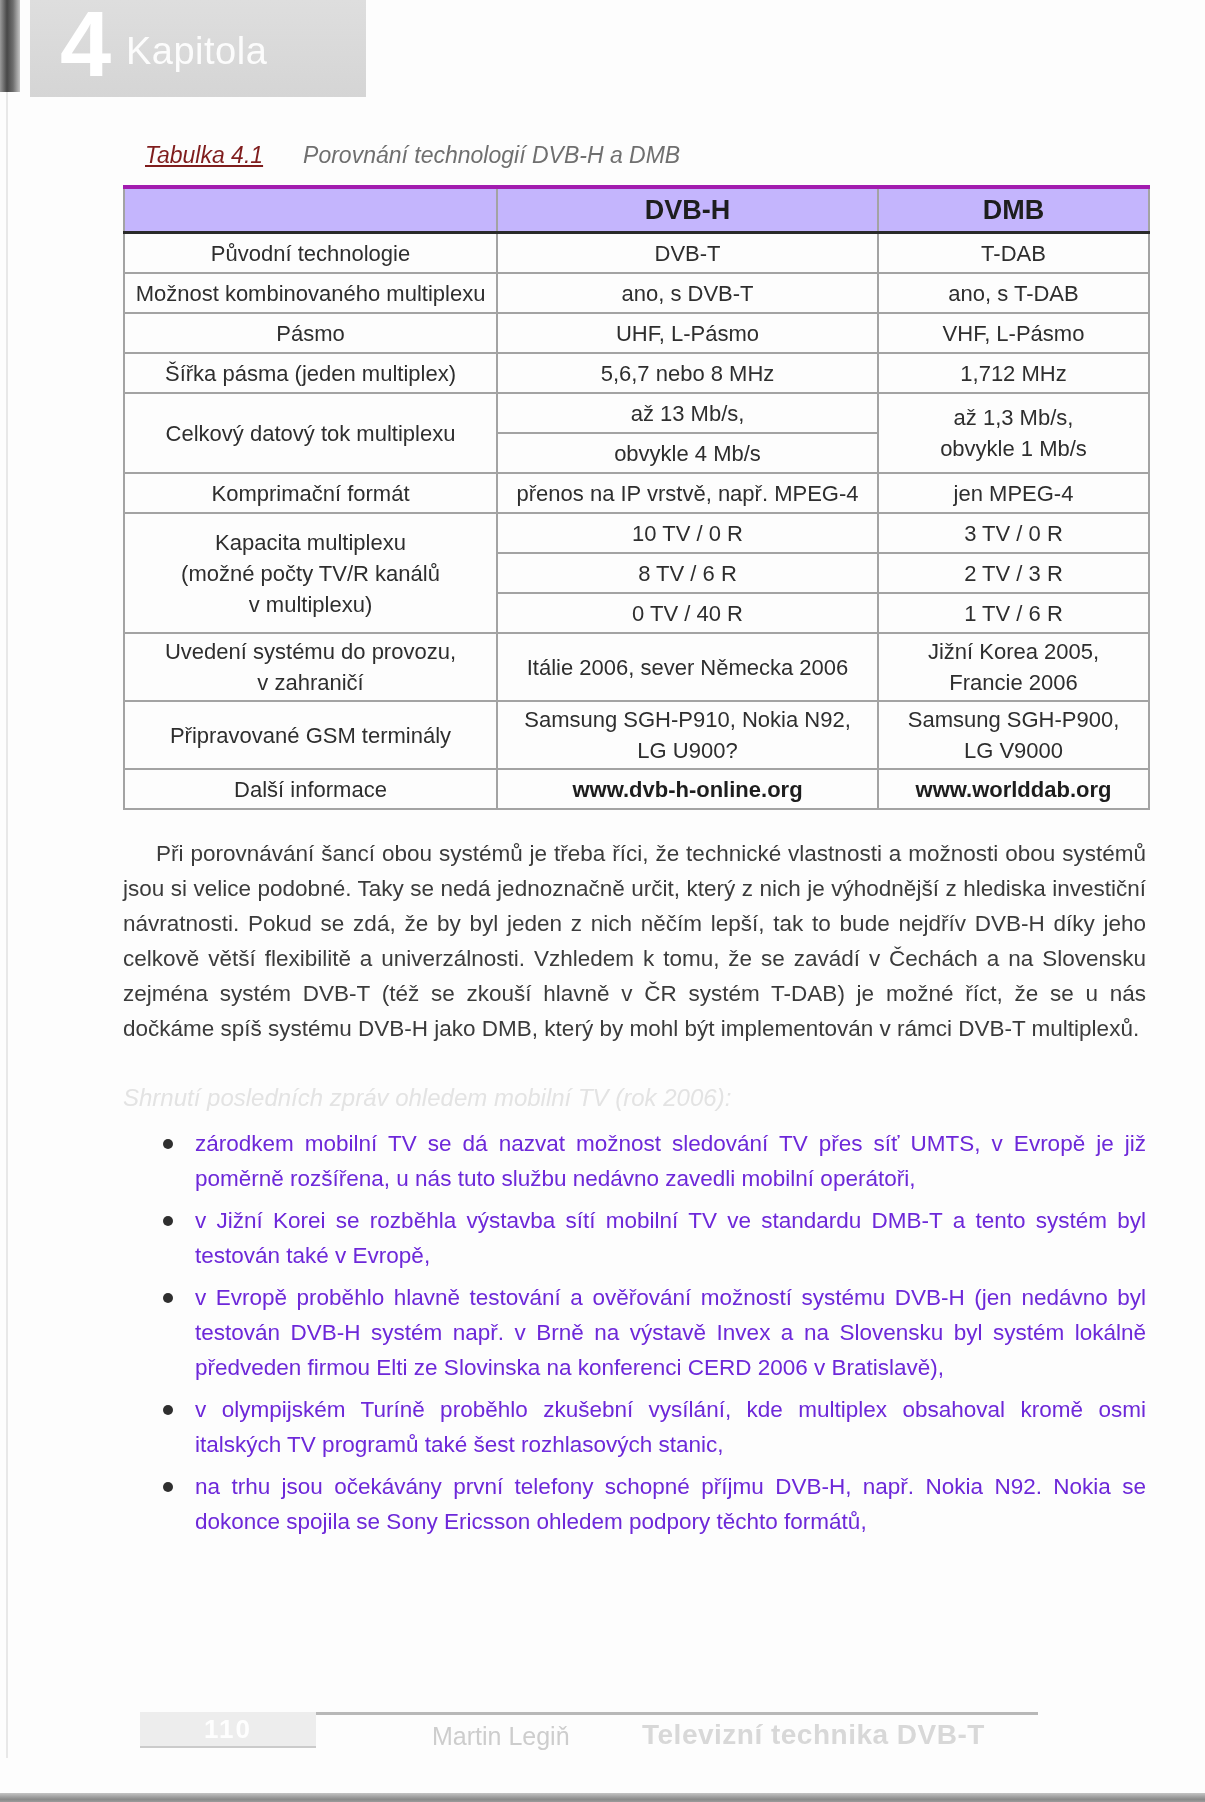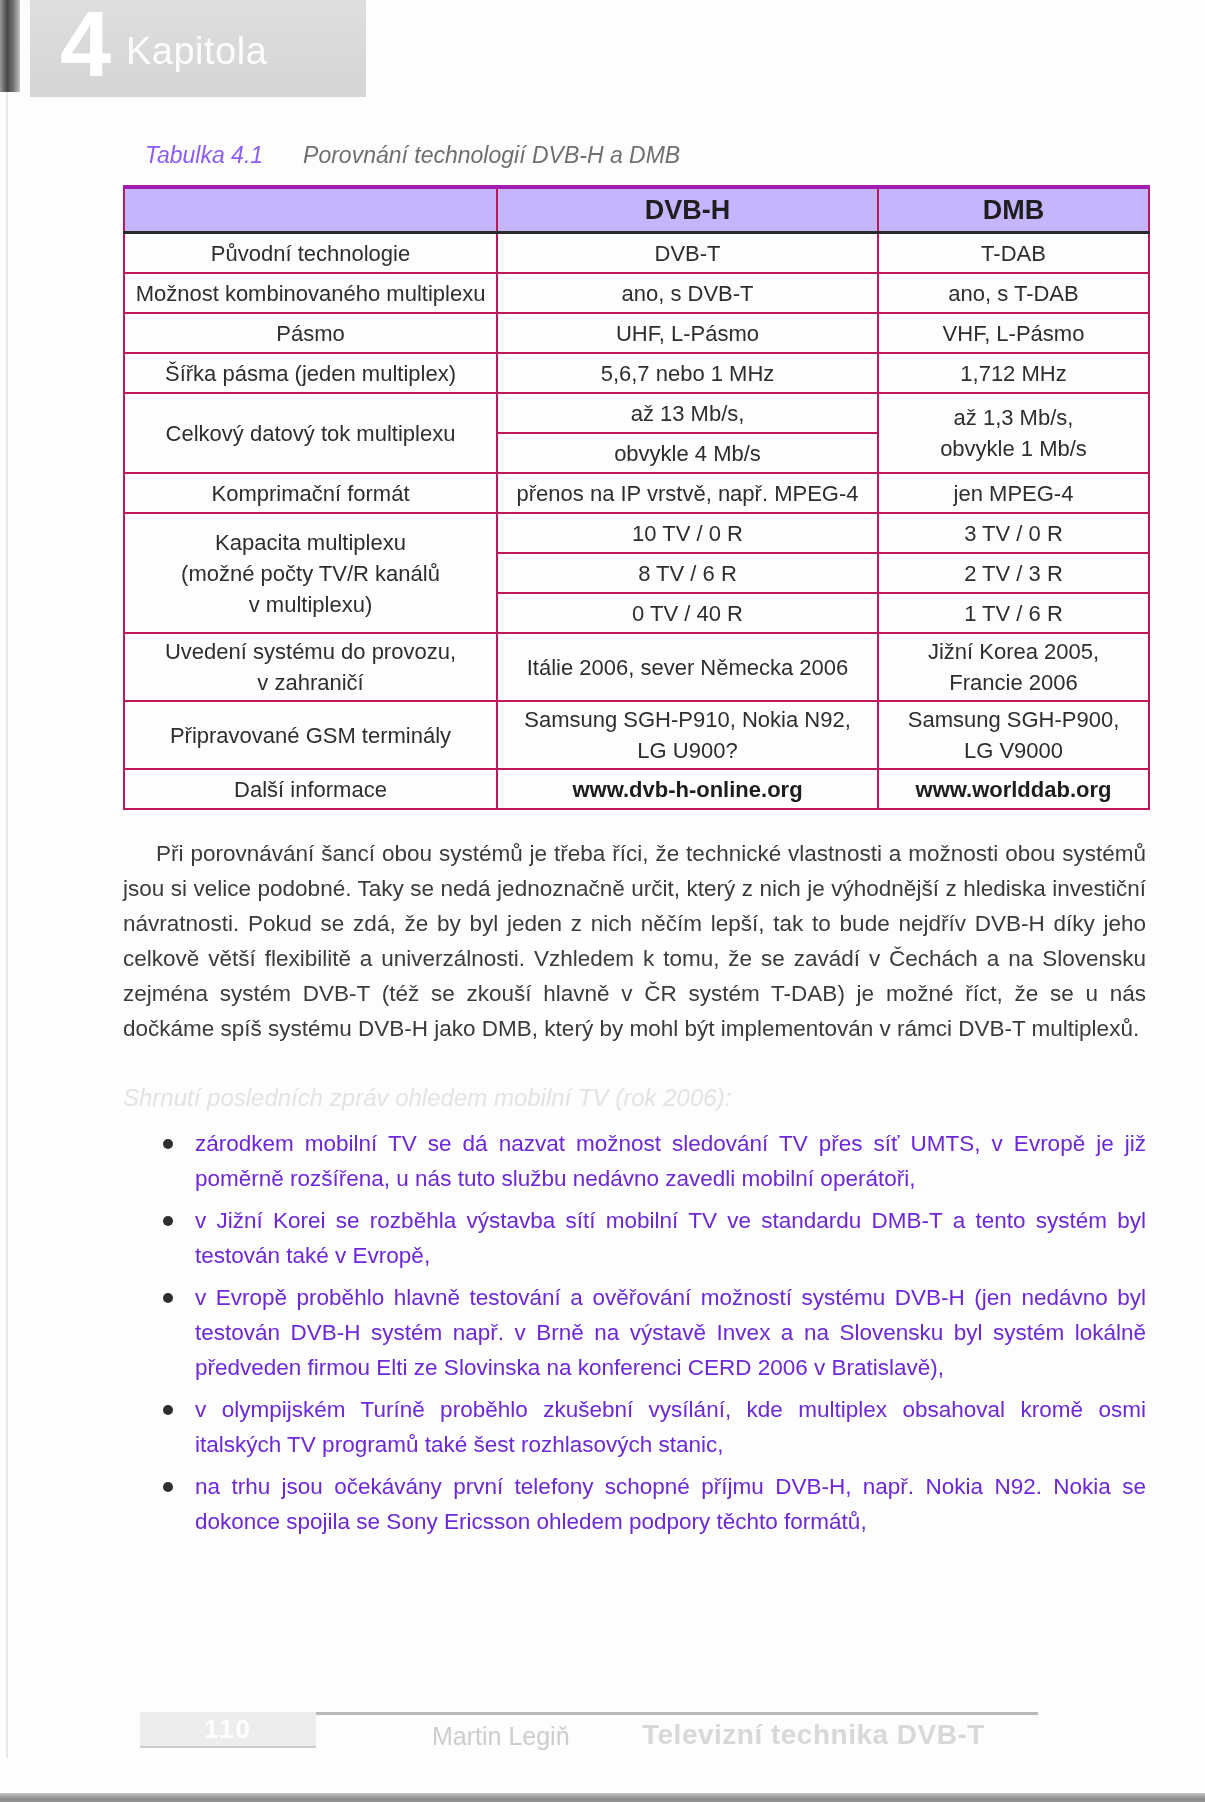--- a/index.html
+++ b/index.html
@@ -44,30 +44,30 @@
   .body-par {
     margin:0; font-size:22.5px; line-height:35px; text-align:justify;
     color:#3b3b3b;
   }
   .indent { text-indent:33px; }
 
   .caption {
     margin-top:30px; padding-left:22px;
     font-style:italic; font-size:23px; white-space:nowrap;
   }
-  .caption-label { color:#8b5cf6; margin-right:40px; }
+  .caption-label { color:#7f1d1d; margin-right:40px;text-decoration:underline; }
   .caption-title { color:#6f6f6f; }
 
   table.cmp {
     border-collapse:collapse; table-layout:fixed; width:1025px;
     margin-top:16px; font-size:22px; color:#2e2e2e;
   }
   col.c1 { width:373px; } col.c2 { width:381px; } col.c3 { width:271px; }
   .cmp th, .cmp td {
-    border:2px solid #be185d; text-align:center; vertical-align:middle;
+    border:2px solid #a3a3a3; text-align:center; vertical-align:middle;
     padding:2px 8px; line-height:29px; overflow:hidden;
   }
   .cmp thead th {
     background:#c4b5fd; font-weight:bold; font-size:27px; color:#1e1e1e;
     height:38px; border-top:4px solid #a21caf; border-bottom:3px solid #2a2a2a;
   }
   .cmp tbody td { height:34px; }
   .cmp .line { display:block; line-height:31px; }
   .cmp td.bold { font-weight:bold; color:#1d1d1d; }
 
@@ -151,21 +151,21 @@
           <td>ano, s DVB-T</td>
           <td>ano, s T-DAB</td>
         </tr>
         <tr>
           <td>Pásmo</td>
           <td>UHF, L-Pásmo</td>
           <td>VHF, L-Pásmo</td>
         </tr>
         <tr>
           <td>Šířka pásma (jeden multiplex)</td>
-          <td>5,6,7 nebo 1 MHz</td>
+          <td>5,6,7 nebo 8 MHz</td>
           <td>1,712 MHz</td>
         </tr>
         <tr>
           <td rowspan="2">Celkový datový tok multiplexu</td>
           <td>až 13 Mb/s,</td>
           <td rowspan="2">
             <span class="line">až 1,3 Mb/s,</span>
             <span class="line">obvykle 1 Mb/s</span>
           </td>
         </tr>

